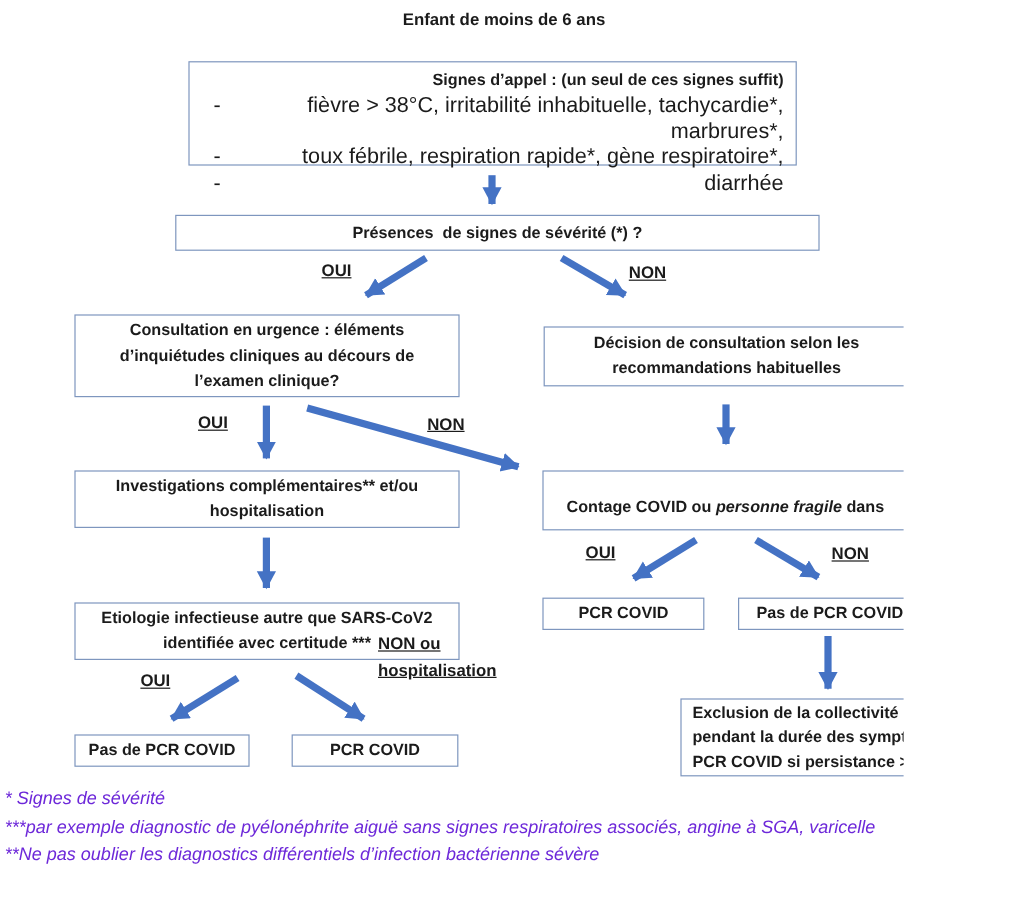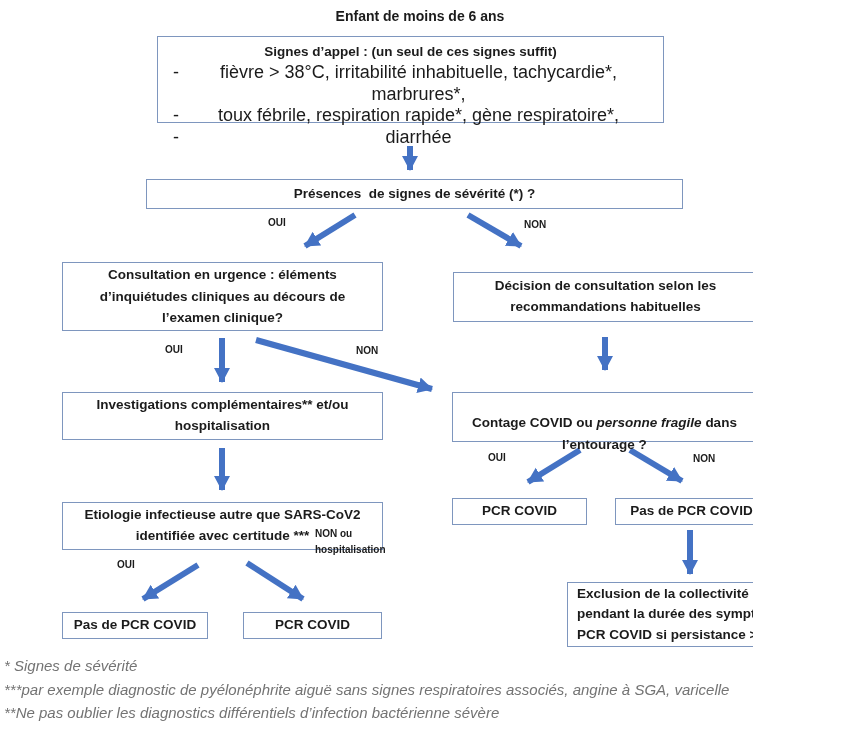--- a/index.html
+++ b/index.html
@@ -41,23 +41,23 @@
   .box .multiline { white-space: pre-line; }
   .box .pre-wrap { white-space: pre-wrap; }
   .box.left-align {
     justify-content: flex-start;
     text-align: left;
     padding-left: 9px;
     padding-right: 4px;
   }
   
   #box-signes {
-    left: 157px; top: 36px; width: 507px; height: 87px;
+    left: 157px; top: 51px; width: 507px; height: 87px;
     display: block;
-    text-align: center;
+    text-align: right;
     font-weight: normal;
     padding: 4px 10px;
   }
   #box-signes .heading {
     font-weight: bold;
     font-size: 13.5px;
     line-height: 21px;
   }
   .signes-item {
     display: flex;
@@ -80,22 +80,23 @@
   #box-etiologie  { left: 62px;  top: 502px; width: 321px; height: 48px; }
   #box-paspcr-l   { left: 62px;  top: 612px; width: 146px; height: 27px; }
   #box-pcr-l      { left: 243px; top: 612px; width: 139px; height: 27px; }
   #box-pcr-r      { left: 452px; top: 498px; width: 135px; height: 27px; }
   #box-paspcr-r   { left: 615px; top: 498px; width: 153px; height: 27px; }
   #box-exclusion  { left: 567px; top: 582px; width: 243px; height: 65px; line-height: 1.5; }
 
   .branch-label {
     position: absolute;
     font-weight: bold;
-    font-size: 10px;
+    font-size: 14px;
     white-space: pre-line;
+    text-decoration: underline;
   }
   #lbl-sev-oui  { left: 268px; top: 217px; }
   #lbl-sev-non  { left: 524px; top: 219px; }
   #lbl-con-oui  { left: 165px; top: 344px; }
   #lbl-con-non  { left: 356px; top: 345px; }
   #lbl-eti-oui  { left: 117px; top: 559px; }
   #lbl-eti-non  { left: 315px; top: 526px; text-align: left; line-height: 1.55; }
   #lbl-ctg-oui  { left: 488px; top: 452px; }
   #lbl-ctg-non  { left: 693px; top: 453px; }
 
@@ -109,21 +110,21 @@
     stroke: #4472C4;
     stroke-width: 6;
   }
   #footnotes {
     position: absolute;
     left: 4px;
     top: 654px;
     font-style: italic;
     font-size: 15px;
     line-height: 23.5px;
-    color: #737373;
+    color: #6d28d9;
   }
   em.inline-italic { font-style: italic; font-weight: bold; }
 </style>
 </head>
 <body>
 
 <div id="page">
 
   <div id="chart-title">Enfant de moins de 6 ans</div>
 
@@ -180,21 +181,20 @@
 
   <div class="box" id="box-invest">
     <span class="multiline">Investigations complémentaires** et/ou
 hospitalisation</span>
   </div>
 
   <div class="box" id="box-contage">
     <div class="contage-line">
       <span>Contage COVID ou </span><em class="inline-italic">personne fragile</em><span> dans</span>
     </div>
-    <div class="contage-line">l’entourage ?</div>
   </div>
 
   <div class="box" id="box-etiologie">
     <span class="multiline">Etiologie infectieuse autre que SARS-CoV2
 identifiée avec certitude ***</span>
   </div>
 
   <div class="box" id="box-paspcr-l">
     <span>Pas de PCR COVID</span>
   </div>

